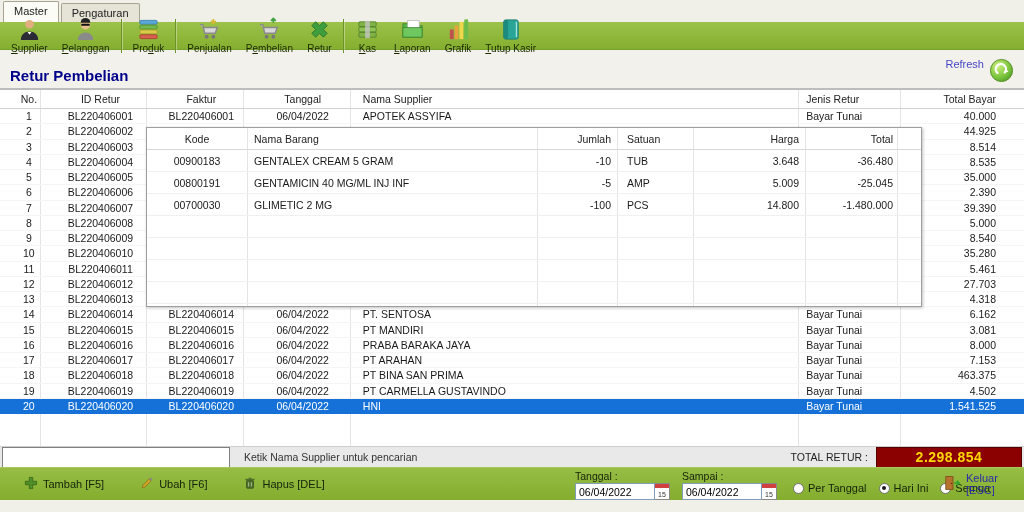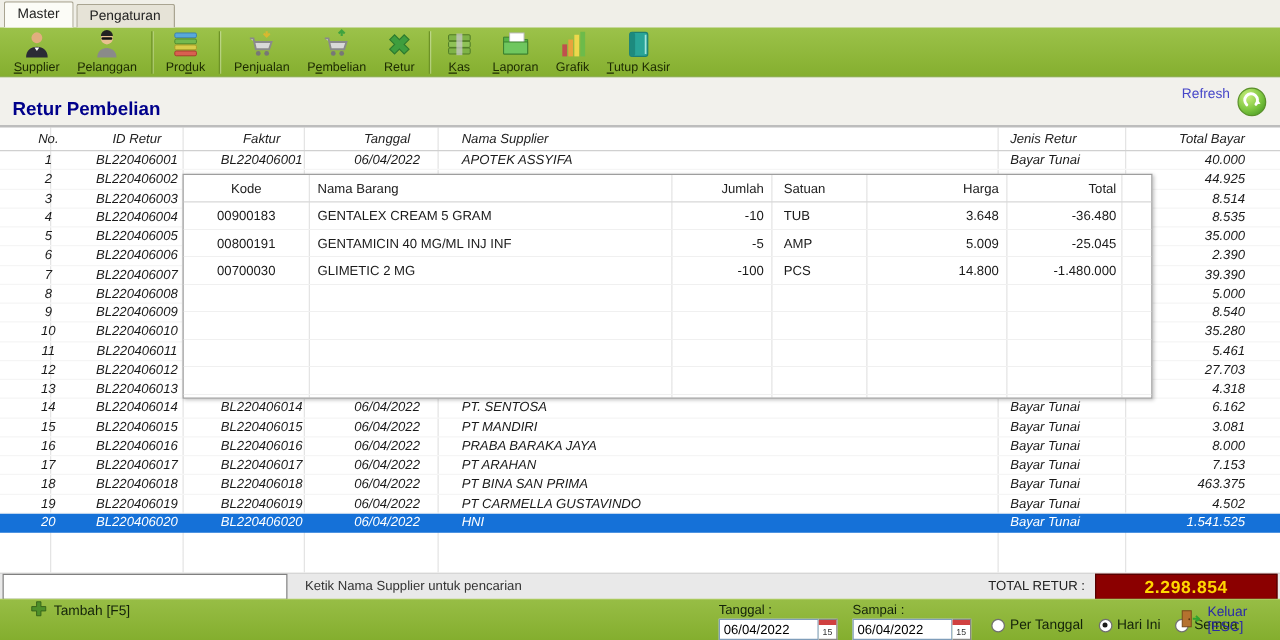--- a/index.html
+++ b/index.html
@@ -5,41 +5,41 @@
   * { box-sizing: border-box; margin: 0; padding: 0; }
   html,body { width:1024px; height:512px; overflow:hidden; }
   body { font-family:"Liberation Sans", sans-serif; background:#F0EFE8; position:relative; font-size:11px; color:#1a1a1a; }
 
   
   .tabstrip { height:22px; display:flex; align-items:flex-end; padding-left:3px; background:#F0EFE8; }
   .tab { height:19px; line-height:18px; padding:0 10px; font-size:11px; background:#E6E3D7; border:1px solid #A9A491; border-bottom:none; border-radius:2px 2px 0 0; margin-right:2px; color:#222; }
   .tab.active { background:#FCFCF7; height:21px; }
 
   
-  .toolbar { height:40px; background:linear-gradient(#9CC24A,#85AF2F); border-bottom:1px solid #76A02C; display:flex; align-items:center; padding:0 4px; }
+  .toolbar { height:28px; background:linear-gradient(#9CC24A,#85AF2F); border-bottom:1px solid #76A02C; display:flex; align-items:center; padding:0 4px; }
   .tool { display:flex; flex-direction:column; align-items:center; justify-content:flex-end; height:40px; padding:1px 7px 2px; font-size:10px; color:#1C2A00; }
   .tool .ic { height:25px; display:flex; align-items:center; justify-content:center; }
   .tool .lbl { margin-top:1px; white-space:nowrap; }
   .tool .u { text-decoration:underline; }
   .tsep { width:1px; height:34px; background:#6E9227; box-shadow:1px 0 0 rgba(255,255,255,.35); margin:0 4px; }
 
   
   .pageheader { height:38px; background:#F2F1EC; display:flex; justify-content:space-between; align-items:center; padding:6px 10px 2px 10px; }
   .title { font-size:15px; font-weight:bold; color:#00008B; align-self:flex-end; padding-bottom:2px; }
   .refresh { display:flex; align-items:flex-start; gap:5px; color:#4646C8; font-size:11px; }
 
   
   .grid { position:relative; height:358px; background:#FFF; border-top:2px solid #BDBDBD;
     background-image:
       linear-gradient(#E4E4E4,#E4E4E4),linear-gradient(#E4E4E4,#E4E4E4),linear-gradient(#E4E4E4,#E4E4E4),
       linear-gradient(#E4E4E4,#E4E4E4),linear-gradient(#E4E4E4,#E4E4E4),linear-gradient(#E4E4E4,#E4E4E4);
     background-size:1px 100%,1px 100%,1px 100%,1px 100%,1px 100%,1px 100%;
     background-position:40px 0,146px 0,243px 0,350px 0,798px 0,900px 0;
     background-repeat:no-repeat; }
-  .thead-row, .trow { display:flex; padding-left:20px; align-items:center;font-style:italic; }
+  .thead-row, .trow { display:flex; padding-left:10px; align-items:center; }
   .thead-row { height:19px; border-bottom:1px solid #D0D0D0; color:#222; font-size:10.5px; }
   .trow { height:15.25px; border-bottom:1px solid #F5F5F5; font-size:10.5px; white-space:nowrap; }
   .trow.selected { background:#1571D8; color:#FFF; border-bottom-color:#1571D8; }
   .c-no  { width:38px;  text-align:center; }
   .c-id  { width:106px; text-align:center; }
   .c-fak { width:97px;  text-align:center; }
   .c-tgl { width:107px; text-align:center; }
   .c-sup { width:448px; padding-left:7px; overflow:hidden; }
   .c-jen { width:102px; padding-left:5px; }
   .c-tot { width:122px; text-align:right; padding-right:28px; }
@@ -66,21 +66,21 @@
 
   
   .searchrow { height:21px; display:flex; align-items:center; background:#E9E9E9; border-top:1px solid #CFCFCF; }
   .searchbox { width:228px; height:21px; border:1px solid #808080; background:#FFF; font-size:11px; padding:0 4px; margin-left:2px; font-family:"Liberation Sans",sans-serif; }
   .hint { margin-left:14px; color:#333; font-size:10.5px; flex:1; }
   .totlabel { color:#222; font-size:10.5px; margin-right:8px; }
   .totbox { width:146px; height:21px; background:#8B0000; border:1px solid #550000; color:#FFD700; font-weight:bold; font-size:14px; display:flex; align-items:center; justify-content:center; margin-right:2px; letter-spacing:.5px; }
 
   
   .bottombar { height:33px; background:linear-gradient(#97BD45,#84AE2E); position:relative; border-top:1px solid #A9C95C; }
-  .actionbtns { display:flex; height:100%; padding-left:24px; gap:36px;flex-direction:column; }
+  .actionbtns { display:flex; align-items:center; height:100%; padding-left:24px; gap:36px; }
   .abtn { display:flex; align-items:center; gap:5px; color:#14230A; font-size:11px; }
   .fgroup { position:absolute; top:2px; }
   .fg-tanggal { left:575px; } .fg-sampai { left:682px; }
   .fgroup .flabel { font-size:10.5px; color:#14230A; margin-bottom:1px; display:block; }
   .datewrap { display:flex; align-items:stretch; }
   .dateinput { width:80px; height:17px; border:1px solid #7F9DB9; font-size:10.5px; padding:0 3px; font-family:"Liberation Sans",sans-serif; }
   .calbtn { width:15px; height:17px; background:#FFF; border:1px solid #888; border-left:none; position:relative; font-size:7px; display:flex; align-items:flex-end; justify-content:center; color:#333; line-height:8px; }
   .calbtn::before { content:""; position:absolute; top:0; left:0; right:0; height:4px; background:#D04040; }
   .radios { position:absolute; left:793px; top:4px; height:100%; display:flex; align-items:center; gap:12px; }
   .radio { display:flex; align-items:center; gap:4px; font-size:11px; color:#14230A; }

